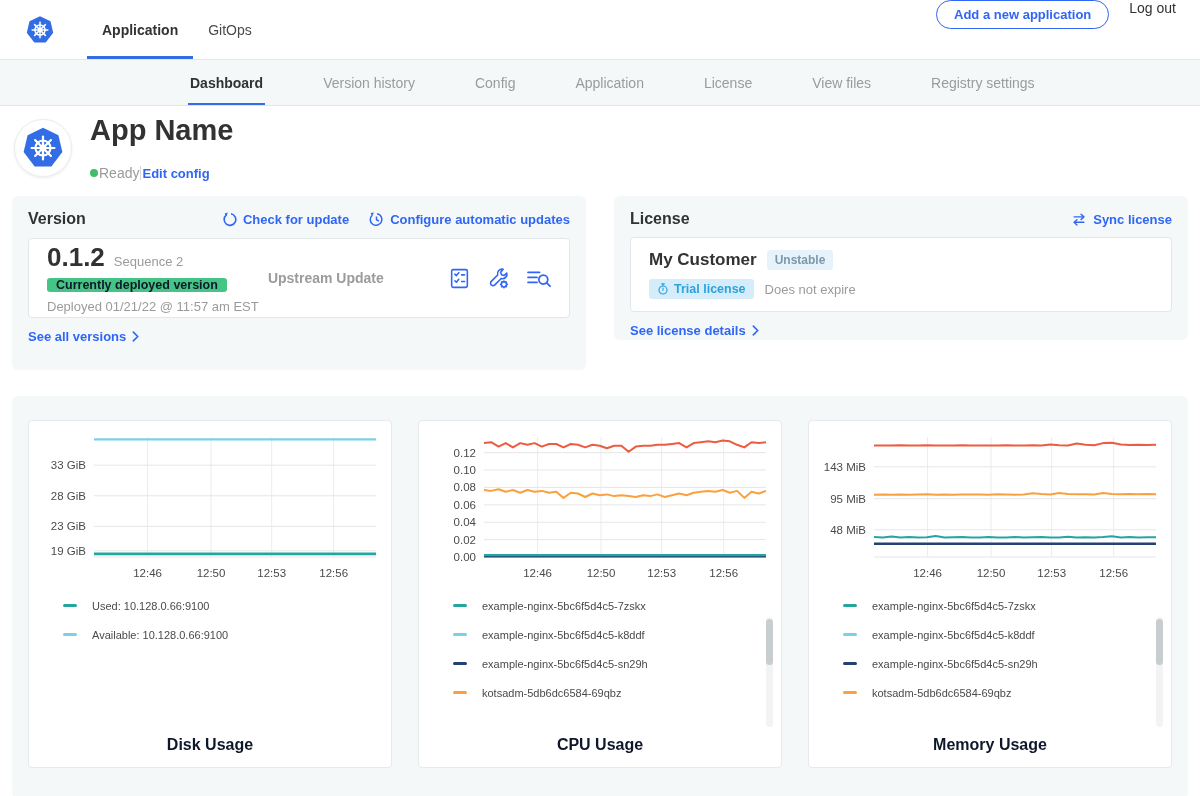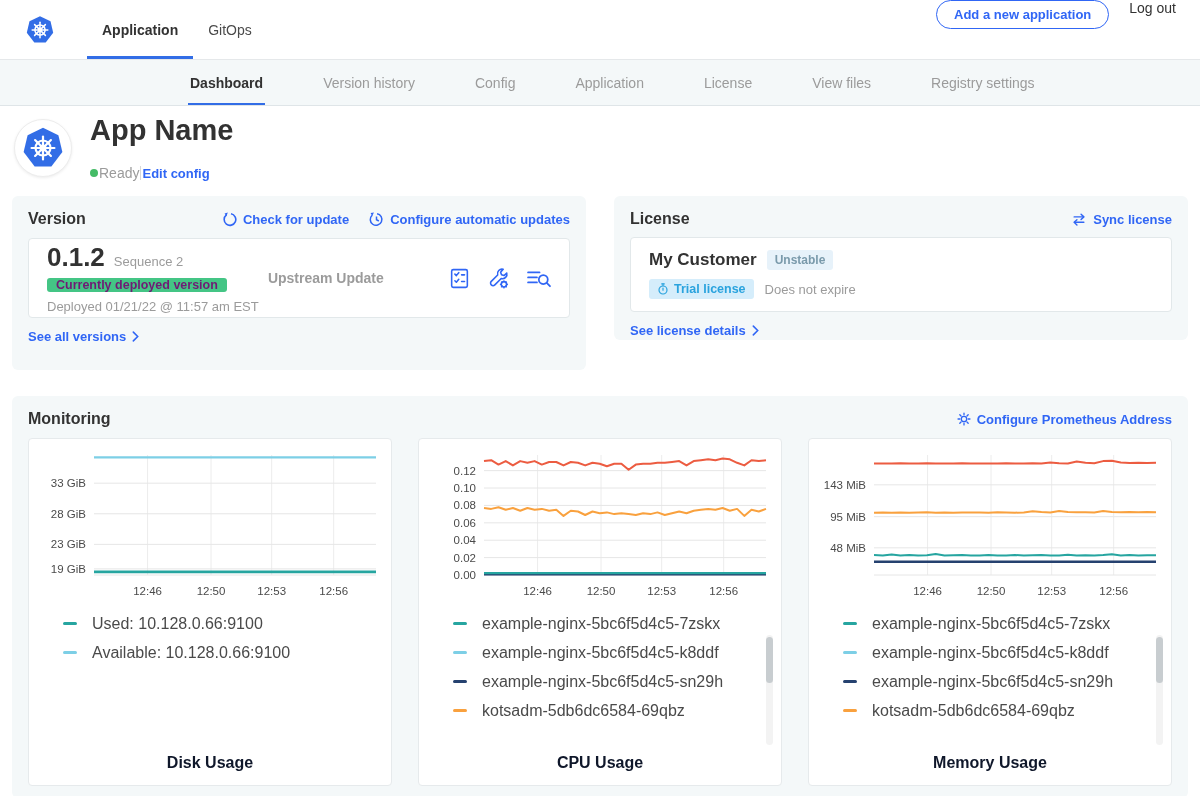--- a/index.html
+++ b/index.html
@@ -53,21 +53,21 @@
   .head-actions { display:flex; align-items:center; gap:20px; }
   .inner-card { background:#fff; border:1px solid #e2e8ea; border-radius:4px; }
 
   .version-card { width:576px; height:174px; }
   .version-card .card-head { margin-bottom:10px; }
   .version-inner { display:flex; align-items:center; justify-content:space-between;
                    padding:10px 18px; height:80px; }
   .version-row { display:flex; align-items:baseline; gap:9px; }
   .version-number { font-size:26px; font-weight:700; color:#323232; }
   .sequence { font-size:13px; color:#9b9b9b; }
-  .deployed-badge { display:inline-block; margin-top:5px; background:#44c585; color:#701a75;
+  .deployed-badge { display:inline-block; margin-top:5px; background:#44c585; color:#0f172a;
                     font-size:12.5px; font-weight:700; padding:0 9px; border-radius:3px; }
   .deployed-at { margin-top:6px; font-size:13px; color:#9b9b9b; }
   .version-source { font-size:14px; font-weight:600; color:#9b9b9b; margin-right:55px; }
   .version-icons { display:flex; align-items:center; gap:16px; }
   .icon-btn { background:none; border:none; padding:0; color:#3066f5; cursor:pointer; line-height:0; }
   .see-link { margin-top:11px; display:inline-flex; }
 
   .license-card { width:576px; height:144px; }
   .license-card .card-head { margin-bottom:9px; }
   .license-inner { padding:12px 18px; }
@@ -84,21 +84,21 @@
   
   .monitoring-card { margin-top:26px; width:1176px; height:402px; padding:14px 16px 12px; }
   .charts-row { display:flex; gap:26px; margin-top:10px; }
   .chart-card { width:364px; height:348px; background:#fff; border:1px solid #e6eaec;
                 border-radius:4px; display:flex; flex-direction:column; padding:10px 0 13px;
                 position:relative; }
   .chart-card svg.plot { display:block; margin:0 auto; }
   .legend { margin:8px 0 0 34px; flex:1; }
   .legend-row { display:flex; align-items:center; gap:15px; height:29px; }
   .legend-swatch { width:14px; height:3px; border-radius:2px; flex:0 0 auto; }
-  .legend-label { font-size:16px; color:#4a4a4a; }
+  .legend-label { font-size:11px; color:#4a4a4a; }
   .chart-scrollbar { position:absolute; right:8px; top:196px; width:7px; height:110px;
                      background:#f3f3f3; border-radius:4px; cursor:pointer; }
   .chart-scrollbar .thumb { width:7px; height:46px; margin-top:2px; background:#c8cdd0;
                             border-radius:4px; }
   .chart-title { text-align:center; font-size:16px; font-weight:700; color:#0f172a;
                  margin-top:auto; }
 </style>
 </head>
 <body>
 
@@ -267,30 +267,20 @@
         <a class="link see-link">
           <span>See license details</span>
           <svg width="7" height="11" viewBox="0 0 8 12" fill="none" stroke="#3066f5" stroke-width="1.8" stroke-linecap="round">
             <path d="M1.5 1 L6.5 6 1.5 11"></path>
           </svg>
         </a>
       </section>
     </div>
 
     <section class="card monitoring-card">
-      <div class="card-head">
-        <h2>Monitoring</h2>
-        <a class="link">
-          <svg width="14" height="14" viewBox="0 0 16 16" fill="none" stroke="#3066f5" stroke-width="1.5" stroke-linecap="round">
-            <circle cx="8" cy="8" r="3.1"></circle>
-            <path d="M8 1.2v2M8 12.8v2M1.2 8h2M12.8 8h2M3.2 3.2l1.4 1.4M11.4 11.4l1.4 1.4M12.8 3.2l-1.4 1.4M4.6 11.4l-1.4 1.4"></path>
-          </svg>
-          <span>Configure Prometheus Address</span>
-        </a>
-      </div>
       <div class="charts-row" id="chartsRow">
           <div class="chart-card">
             <svg class="plot" width="356" height="152">
               <line x1="115.58" y1="6" x2="115.58" y2="126" stroke="#ececec" stroke-width="1"></line>
               <text x="115.58" y="146" text-anchor="middle" font-size="11.5" fill="#4a4a4a" font-family="Liberation Sans, sans-serif">12:46</text>
               <line x1="179.03" y1="6" x2="179.03" y2="126" stroke="#ececec" stroke-width="1"></line>
               <text x="179.03" y="146" text-anchor="middle" font-size="11.5" fill="#4a4a4a" font-family="Liberation Sans, sans-serif">12:50</text>
               <line x1="239.66" y1="6" x2="239.66" y2="126" stroke="#ececec" stroke-width="1"></line>
               <text x="239.66" y="146" text-anchor="middle" font-size="11.5" fill="#4a4a4a" font-family="Liberation Sans, sans-serif">12:53</text>
               <line x1="301.7" y1="6" x2="301.7" y2="126" stroke="#ececec" stroke-width="1"></line>

